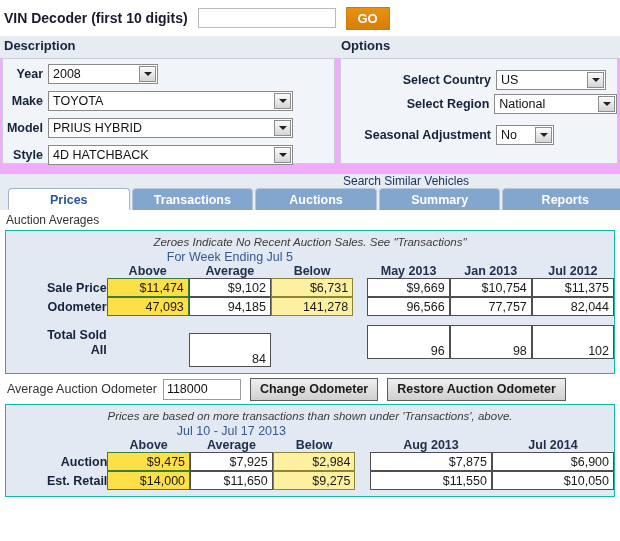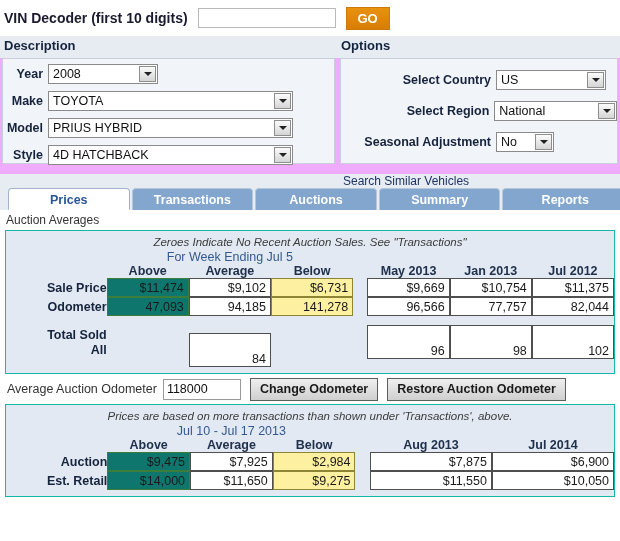--- a/index.html
+++ b/index.html
@@ -267,21 +267,21 @@
     border: 1px solid #4f4f4f;
     background: #ffffff;
     height: 19px;
     line-height: 19px;
     text-align: right;
     padding-right: 4px;
     font-size: 12.5px;
     color: #1a1a1a;
     box-sizing: border-box;
   }
-  .cell.green { background: #0f766e; border-color: #3c7d3c; }
+  .cell.green { background: #fde047; border-color: #3c7d3c; }
   .cell.yellow { background: #fdf0a0; border-color: #8d8535; }
   .cell.blank { border: none; background: transparent; }
   .cellwrap { padding: 1px 1px; }
   .gap { width: 14px; }
 
   
   .odo-row {
     display: flex;
     align-items: center;
     height: 30px;
@@ -375,21 +375,21 @@
   <div class="panel panel-options">
     <div class="field-row" style="margin-top:9px;">
       <span class="field-label o-label">Select Country</span>
       <div class="sel sel-country">
         <span class="sel-text">US</span>
         <span class="arrow">
             <i></i>
           </span>
       </div>
     </div>
-    <div class="field-row" style="margin-top:7px;">
+    <div class="field-row" style="margin-top:0;">
       <span class="field-label o-label">Select Region</span>
       <div class="sel sel-region">
         <span class="sel-text">National</span>
         <span class="arrow">
             <i></i>
           </span>
       </div>
     </div>
     <div class="field-row" style="margin-top:7px;">
       <span class="field-label o-label">Seasonal Adjustment</span>

